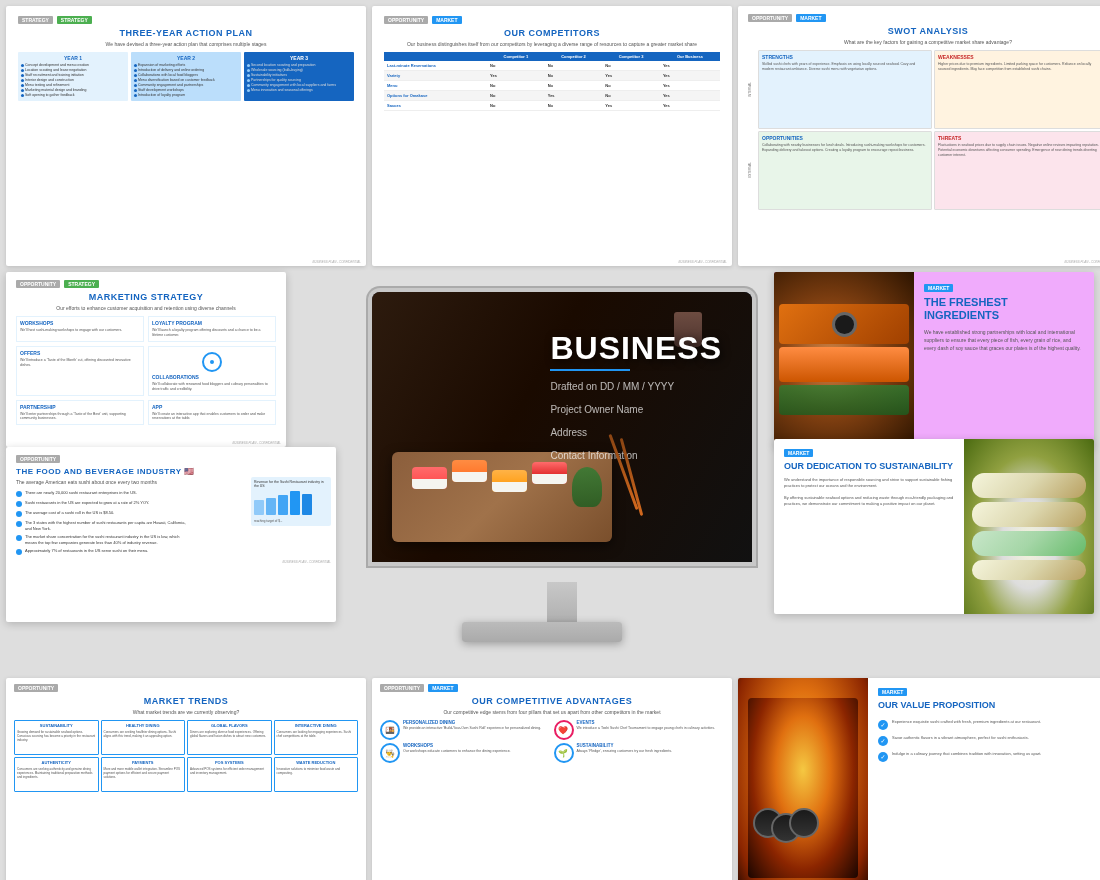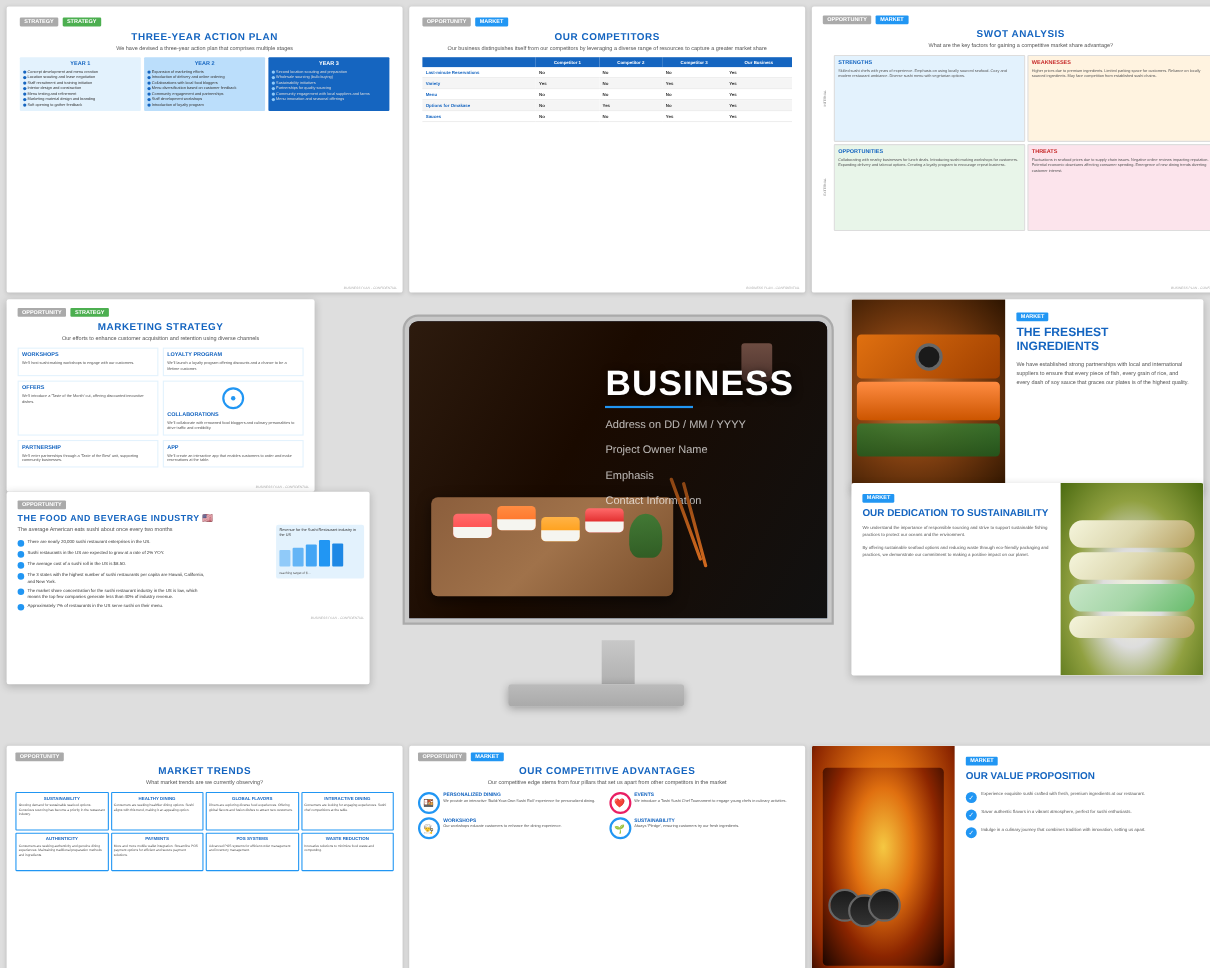--- a/index.html
+++ b/index.html
@@ -209,21 +209,21 @@
       border-radius: 2px;
       overflow: hidden;
       z-index: 5;
     }
     #slide-freshest {
       position: absolute;
       top: 272px;
       right: 6px;
       width: 320px;
       height: 175px;
-      background: #ffffff;
+      background: #f0abfc;
       box-shadow: 0 2px 8px rgba(0,0,0,0.2);
       border-radius: 2px;
       overflow: hidden;
       z-index: 5;
     }
     #slide-sustainability {
       position: absolute;
       top: 439px;
       right: 6px;
       width: 320px;
@@ -904,23 +904,23 @@
                 <div class="sushi-rice"></div>
               </div>
             <div class="greens"></div>
           </div>
 
           <div class="tea-cup"></div>
 
           <div class="bp-text-overlay">
             <div class="bp-title">BUSINESS</div>
             <div class="bp-line"></div>
-            <div class="bp-subtitle">Address on DD / MM / YYYY</div>
+            <div class="bp-subtitle">Drafted on DD / MM / YYYY</div>
             <div class="bp-subtitle">Project Owner Name</div>
-            <div class="bp-subtitle">Emphasis</div>
+            <div class="bp-subtitle">Address</div>
             <div class="bp-subtitle">Contact Information</div>
           </div>
 
           <div style="position:absolute;bottom:50px;left:250px;width:3px;height:80px;background:linear-gradient(#8B4513,#D2691E);transform:rotate(-20deg);border-radius:2px;"></div>
           <div style="position:absolute;bottom:45px;left:258px;width:3px;height:80px;background:linear-gradient(#8B4513,#D2691E);transform:rotate(-15deg);border-radius:2px;"></div>
         </div>
       </div>
 
       <div class="monitor-neck"></div>
       <div class="monitor-base"></div>

